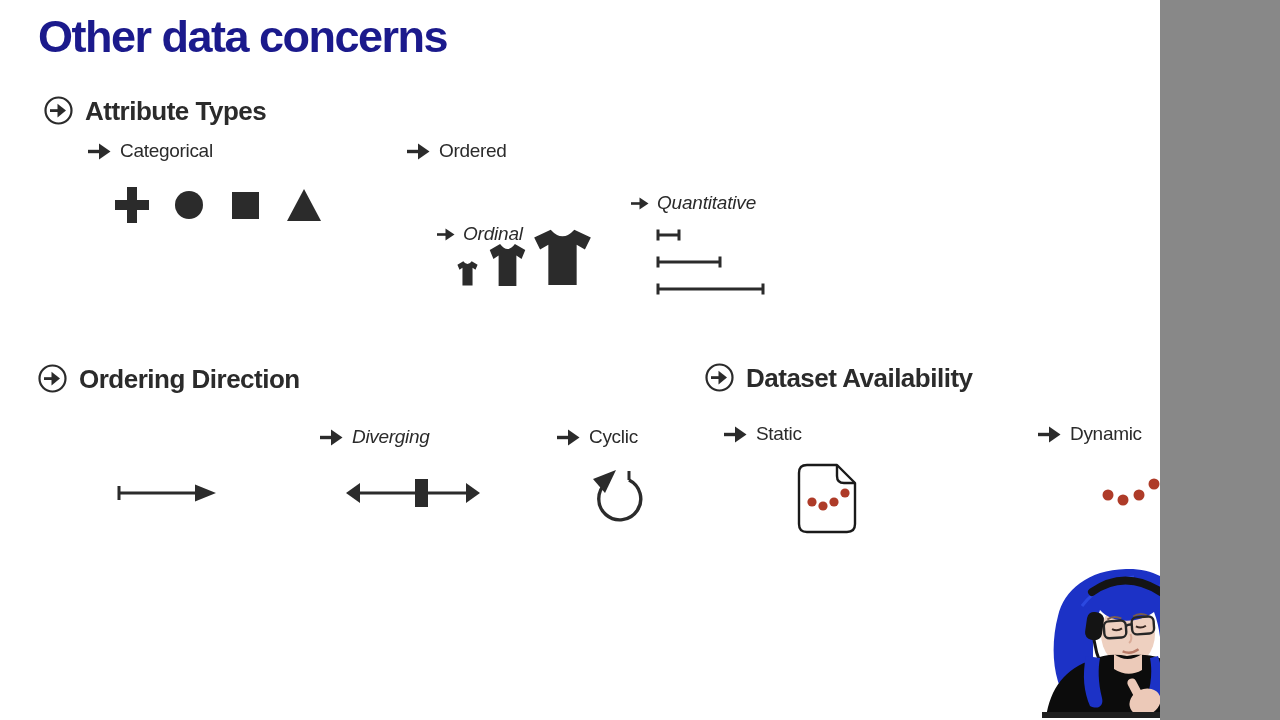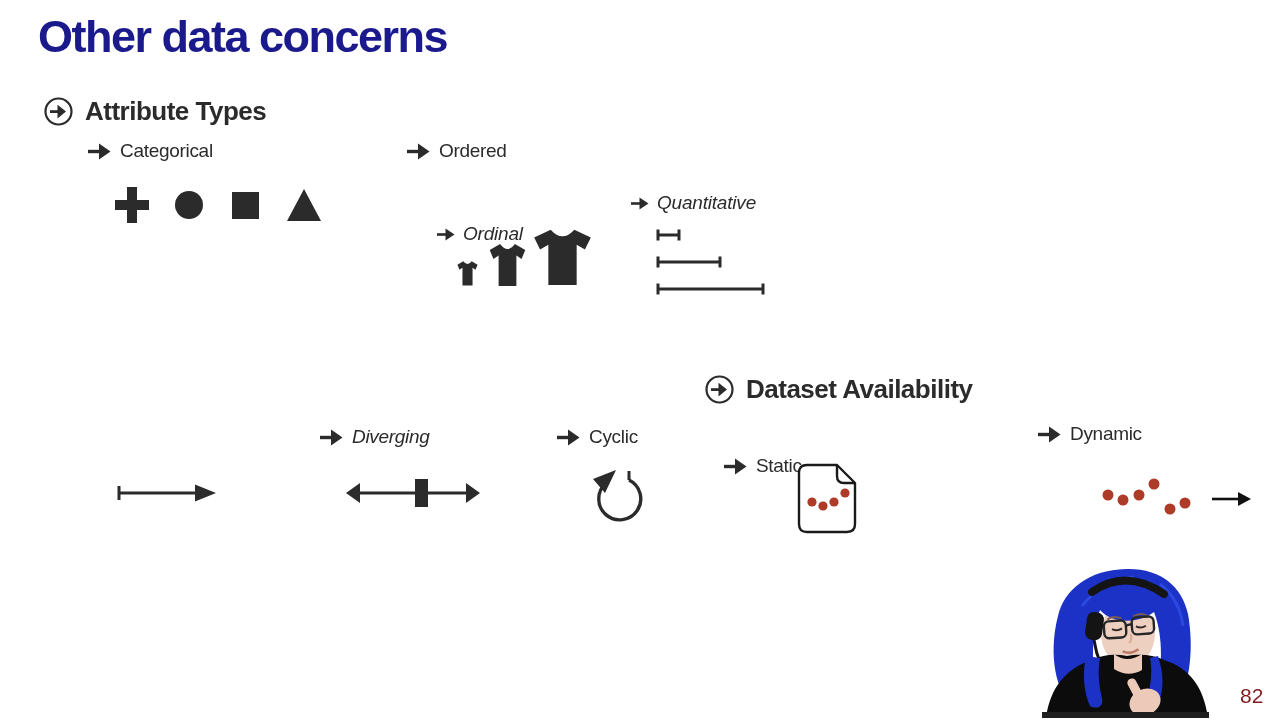--- a/index.html
+++ b/index.html
@@ -1,28 +1,28 @@
 <!DOCTYPE html>
 <html style="--title: #1b1a8c; --ink: #2b2b2b; --outline: #1a1a1a; --dots: #ae3b28; --hair: #1c32c6;"><head>
 <meta charset="utf-8">
 <style>
   :root{
     --title:#1b1a8c; --ink:#2b2b2b; --outline:#1a1a1a; --dots:#ae3b28; --hair:#1c32c6;
   }
   html,body{margin:0;padding:0;background:#888;}
   .slide{
-    position:relative; width:1280px; height:720px; background:#ffffff;
+    position:relative; width:1160px; height:720px; background:#ffffff;
     overflow:hidden; font-family:"Liberation Sans", sans-serif; color:var(--ink);
   }
   .abs{position:absolute;}
   .title{
     position:absolute; left:38px; top:12px; margin:0;
     font-size:45px; font-weight:600; letter-spacing:-1.5px; color:var(--title); line-height:1.1;
   }
-  .sec{position:absolute; display:flex; align-items:center; gap:12px;}
+  .sec{position:absolute; display:flex; gap:12px;}
   .sec-label{font-size:26px; font-weight:700; letter-spacing:-0.5px; color:var(--ink); white-space:nowrap;}
   .item{position:absolute; display:flex; align-items:center; gap:9px;}
   .item-label{font-size:19px; letter-spacing:-0.3px; color:var(--ink); white-space:nowrap;}
   .subitem{position:absolute; display:flex; align-items:center; gap:8px;}
   .sub-label{font-size:19px; font-style:italic; letter-spacing:-0.2px; color:var(--ink); white-space:nowrap;}
   .pagenum{position:absolute; left:1240px; top:684px; font-size:21px; color:#7f1d1d;}
   .webcam{position:absolute; left:1042px; top:566px; width:170px; height:152px; background:#fff;}
   
   .inkf{fill:var(--ink);} .inks{stroke:var(--ink);} .dotf{fill:var(--dots);}
   .docs{stroke:var(--outline);}
@@ -98,20 +98,28 @@
   </div>
 
   <svg class="abs" style="left:656px; top:226px;" width="115" height="70" viewBox="0 0 115 70">
     <g class="inks" stroke-width="3" stroke-linecap="butt" fill="none">
       <path d="M2 9 H23 M2 3.5 V14.5 M23 3.5 V14.5"></path>
       <path d="M2 36 H64 M2 30.5 V41.5 M64 30.5 V41.5"></path>
       <path d="M2 63 H107 M2 57.5 V68.5 M107 57.5 V68.5"></path>
     </g>
   </svg>
 
+  <div class="sec" style="left:38px; top:364px;">
+    <svg width="29" height="29" viewBox="0 0 29 29">
+      <circle cx="14.5" cy="14.5" r="13" fill="none" class="inks" stroke-width="2.2"></circle>
+      <rect x="6" y="13.2" width="9" height="2.8" class="inkf"></rect>
+      <polygon points="13.5,7.8 22,14.6 13.5,21.4" class="inkf"></polygon>
+    </svg>
+    <span class="sec-label">Ordering Direction</span>
+  </div>
 
 
   <svg class="abs" style="left:117px; top:480px;" width="102" height="26" viewBox="0 0 102 26">
     <path d="M2 6 V20 M2 13 H80" fill="none" class="inks" stroke-width="3"></path>
     <polygon points="78,4.5 99,13 78,21.5" class="inkf"></polygon>
   </svg>
 
   <div class="item" style="left:320px; top:426px;font-style:italic;">
     <svg width="23" height="17" viewBox="0 0 23 17">
       <rect x="0" y="6.8" width="12" height="3.4" class="inkf"></rect>
@@ -134,30 +142,30 @@
     </svg>
     <span class="item-label">Cyclic</span>
   </div>
 
   <svg class="abs" style="left:591px; top:465px;" width="58" height="60" viewBox="0 0 58 60">
     <path d="M38 15 A21 21 0 1 1 15 18" fill="none" class="inks" stroke-width="3.4"></path>
     <path d="M38 15 V6" fill="none" class="inks" stroke-width="3"></path>
     <polygon points="25,5 2,14 14,28" class="inkf"></polygon>
   </svg>
 
-  <div class="sec" style="left:705px; top:374px;">
+  <div class="sec" style="left:705px; top:363px;">
     <svg width="29" height="29" viewBox="0 0 29 29">
       <circle cx="14.5" cy="14.5" r="13" fill="none" class="inks" stroke-width="2.2"></circle>
       <rect x="6" y="13.2" width="9" height="2.8" class="inkf"></rect>
       <polygon points="13.5,7.8 22,14.6 13.5,21.4" class="inkf"></polygon>
     </svg>
     <span class="sec-label">Dataset Availability</span>
   </div>
 
-  <div class="item" style="left:724px; top:423px;margin-top:32px;">
+  <div class="item" style="left:724px; top:423px;">
     <svg width="23" height="17" viewBox="0 0 23 17">
       <rect x="0" y="6.8" width="12" height="3.4" class="inkf"></rect>
       <polygon points="11,0.5 22.5,8.5 11,16.5" class="inkf"></polygon>
     </svg>
     <span class="item-label">Static</span>
   </div>
 
   <svg class="abs" style="left:797px; top:463px;" width="62" height="72" viewBox="0 0 62 72">
     <path d="M10 2 H40 L58 20 V61 Q58 69 50 69 H10 Q2 69 2 61 V10 Q2 2 10 2 Z" fill="#ffffff" class="docs" stroke-width="2.4" stroke-linejoin="round"></path>
     <path d="M40 2 V13 Q40 20 47 20 H58" fill="none" class="docs" stroke-width="2.4" stroke-linejoin="round"></path>

